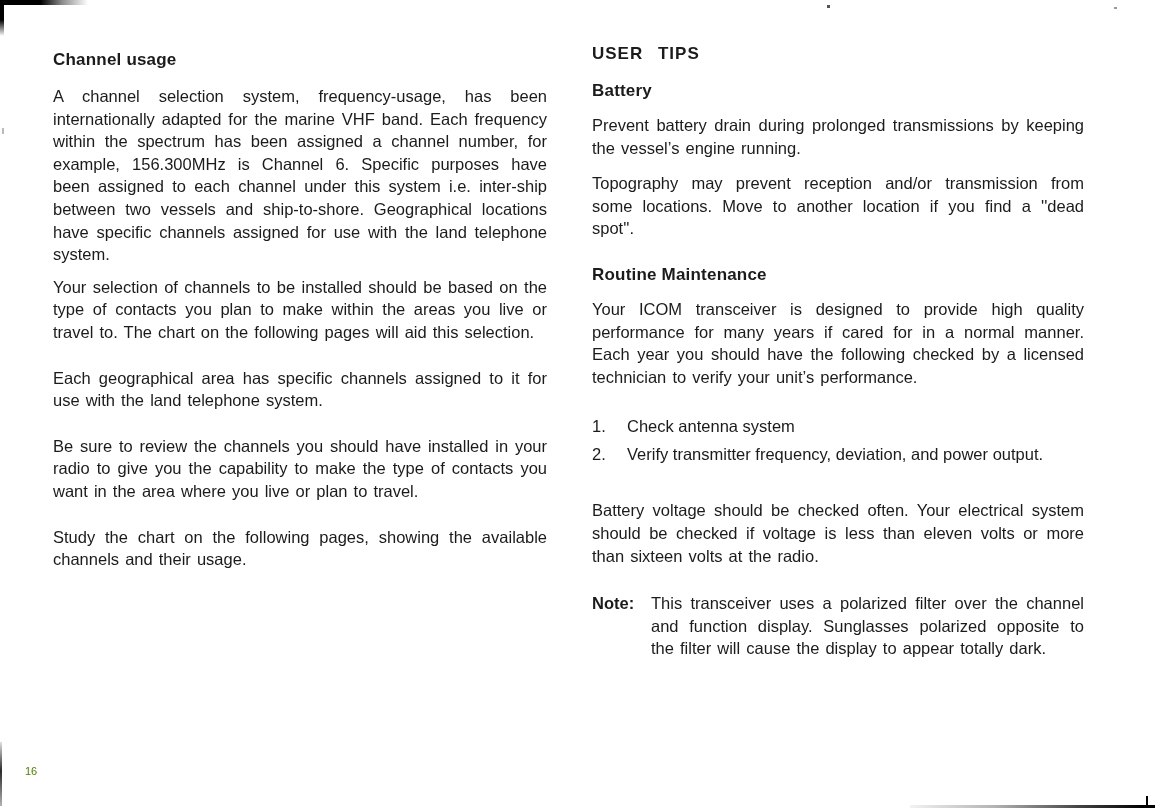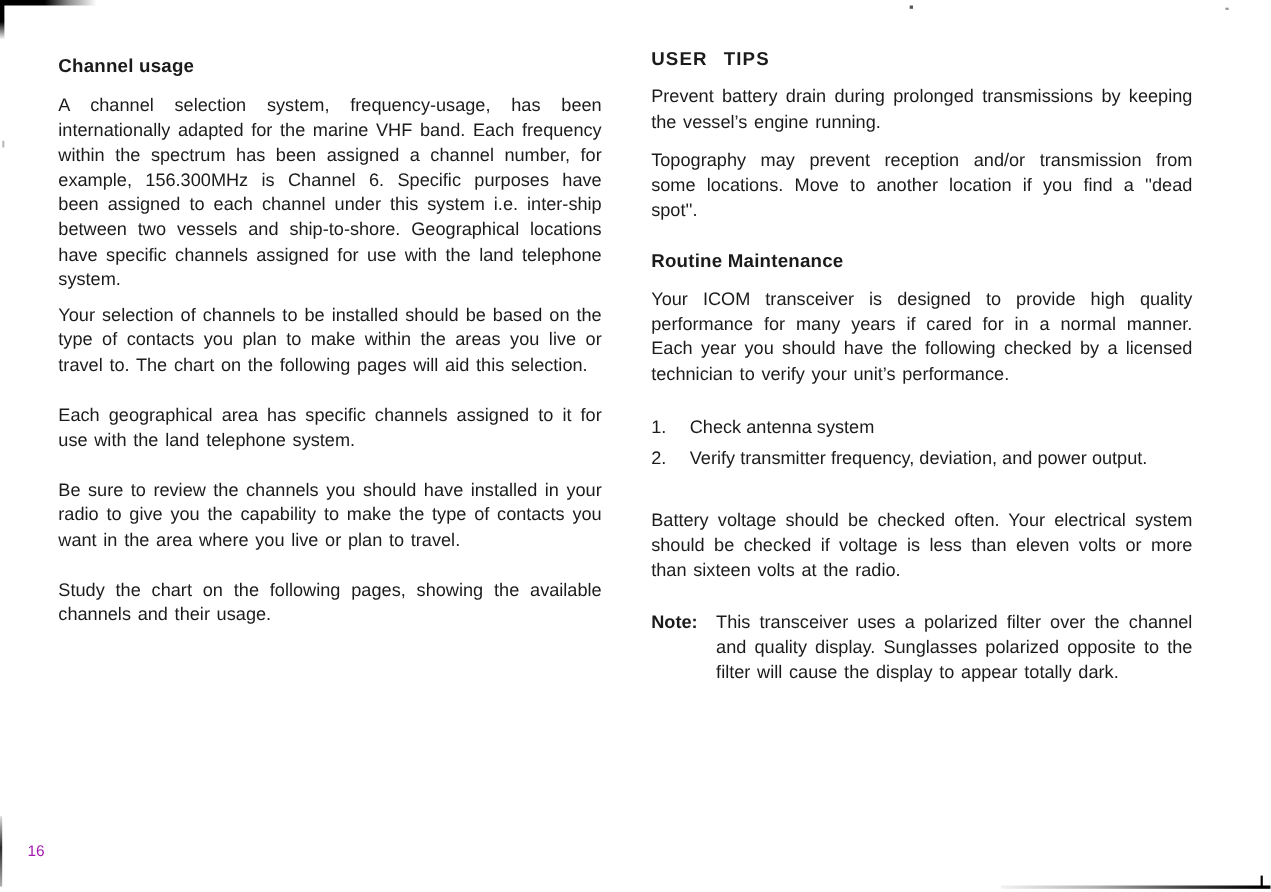--- a/index.html
+++ b/index.html
@@ -48,21 +48,21 @@
 
   .note-block { margin-top:25px; display:flex; }
   .note-label {
     width:59px; flex:0 0 59px;
     font-size:16.5px; line-height:22.6px; font-weight:bold;
   }
   .note-text { flex:1; }
 
   .page-number {
     position:absolute; left:25px; top:765px;
-    font-size:14px; color:#a21caf;
+    font-size:11px; color:#4d7c0f;
   }
 
   
   .art { position:absolute; }
   .art-top-bar {
     left:2px; top:0; width:86px; height:5px;
     background:linear-gradient(to right,#000 0%,#000 45%,rgba(0,0,0,0.45) 70%,rgba(0,0,0,0) 100%);
   }
   .art-corner-v {
     left:0; top:0; width:4px; height:36px;
@@ -103,20 +103,21 @@
     <p class="body-text mt0">A channel selection system, frequency-usage, has been internationally adapted for the marine VHF band.  Each frequency within the spectrum has been assigned a channel number, for example, 156.300MHz is Channel 6.  Specific purposes have been assigned to each channel under this system i.e. inter-ship between two vessels and ship-to-shore.  Geographical locations have specific channels assigned for use with the land telephone system.</p>
     <p class="body-text mt0">Your selection of channels to be installed should be based on the type of contacts you plan to make within the areas you live or travel to.  The chart on the following pages will aid this selection.</p>
     <p class="body-text mt23">Each geographical area has specific channels assigned to it for use with the land telephone system.</p>
     <p class="body-text mt23">Be sure to review the channels you should have installed in your radio to give you the capability to make the type of contacts you want in the area where you live or plan to travel.</p>
     <p class="body-text mt23">Study the chart on the following pages, showing the available channels and their usage.</p>
   </section>
 
   <section class="col col-right">
     <h1 class="heading-lg">USER TIPS</h1>
 
+    <h2 class="heading-sm sec-title-first">Battery</h2>
     <p class="body-text sec-body">Prevent battery drain during prolonged transmissions by keeping the vessel’s engine running.</p>
 
     <p class="body-text sec-body">Topography may prevent reception and/or transmission from some locations.  Move to another location if you find a ''dead spot''.</p>
 
     <h2 class="heading-sm sec-title">Routine Maintenance</h2>
     <p class="body-text sec-body">Your ICOM transceiver is designed to provide high quality performance for many years if cared for in a normal manner. Each year you should have the following checked by a licensed technician to verify your unit’s performance.</p>
 
     <div class="num-list">
       <div class="num-row">
         <span class="num">1.</span>
@@ -125,19 +126,19 @@
       <div class="num-row">
         <span class="num">2.</span>
         <span class="txt">Verify transmitter frequency, deviation, and power output.</span>
       </div>
     </div>
 
     <p class="body-text voltage-para">Battery voltage should be checked often.  Your electrical system should be checked if voltage is less than eleven volts or more than sixteen volts at the radio.</p>
 
     <div class="note-block">
       <span class="note-label">Note:</span>
-      <p class="body-text note-text">This transceiver uses a polarized filter over the channel and quality display.  Sunglasses polarized opposite to the filter will cause the display to appear totally dark.</p>
+      <p class="body-text note-text">This transceiver uses a polarized filter over the channel and function display.  Sunglasses polarized opposite to the filter will cause the display to appear totally dark.</p>
     </div>
   </section>
 
   <div class="page-number">16</div>
 
 </div>
 
 </body></html>

